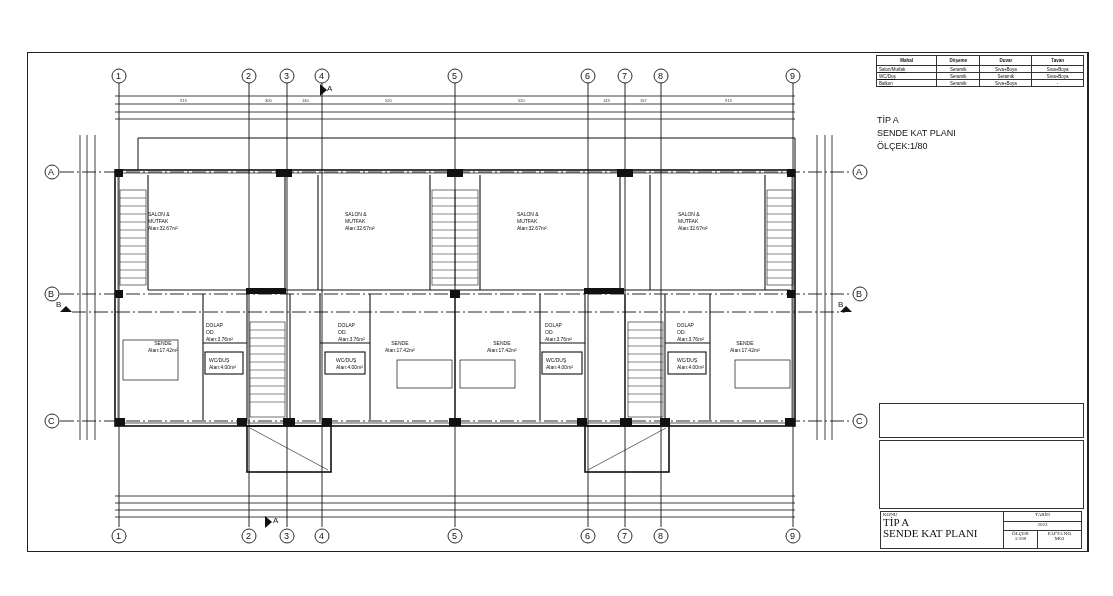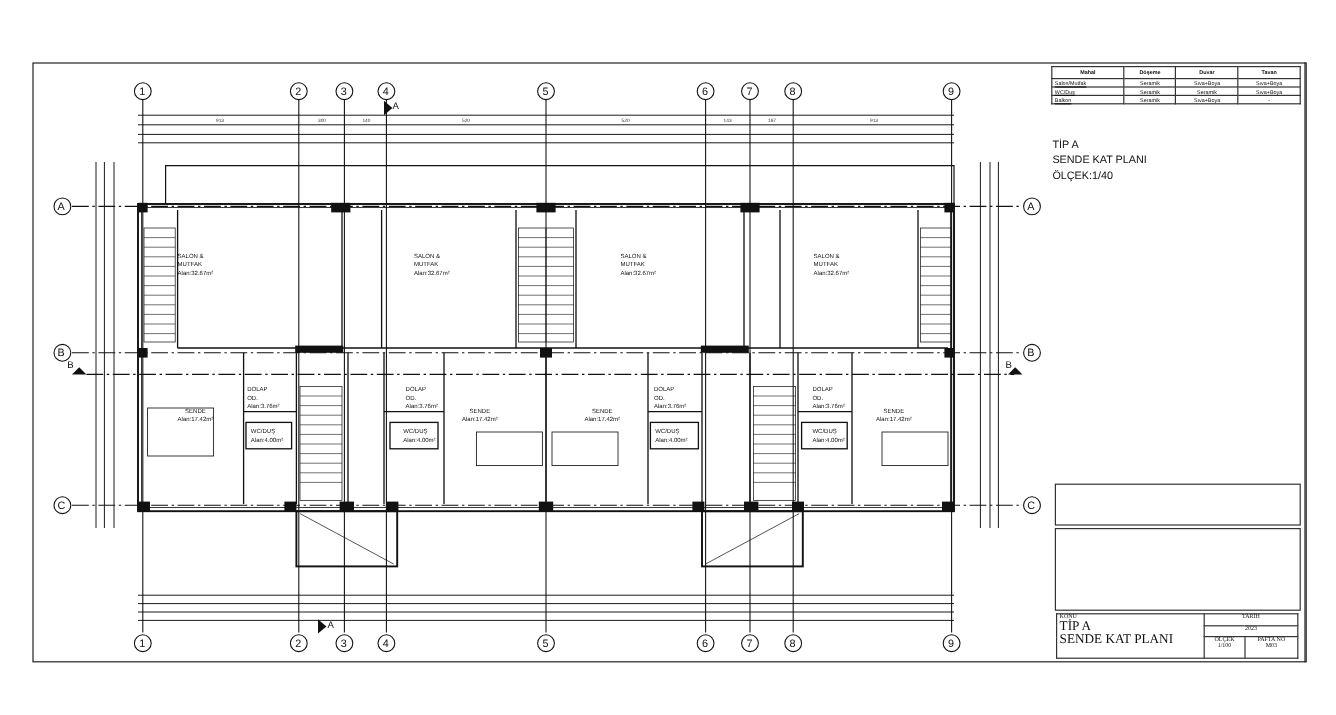--- a/index.html
+++ b/index.html
@@ -387,21 +387,21 @@
         <td>Seramik</td>
         <td>Sıva+Boya</td>
         <td>-</td>
     </tr>
   </tbody>
 </table>
 
 <div class="title-note">
   <div>TİP A</div>
   <div>SENDE KAT PLANI</div>
-  <div>ÖLÇEK:1/40</div>
+  <div>ÖLÇEK:1/80</div>
 </div>
 
 <div class="box1"></div>
 <div class="box2"></div>
 
 <table class="titleblock">
   <tbody>
       <tr>
     <td rowspan="3" style="width:118px;">
       <div class="tb-lbl">KONU</div>

